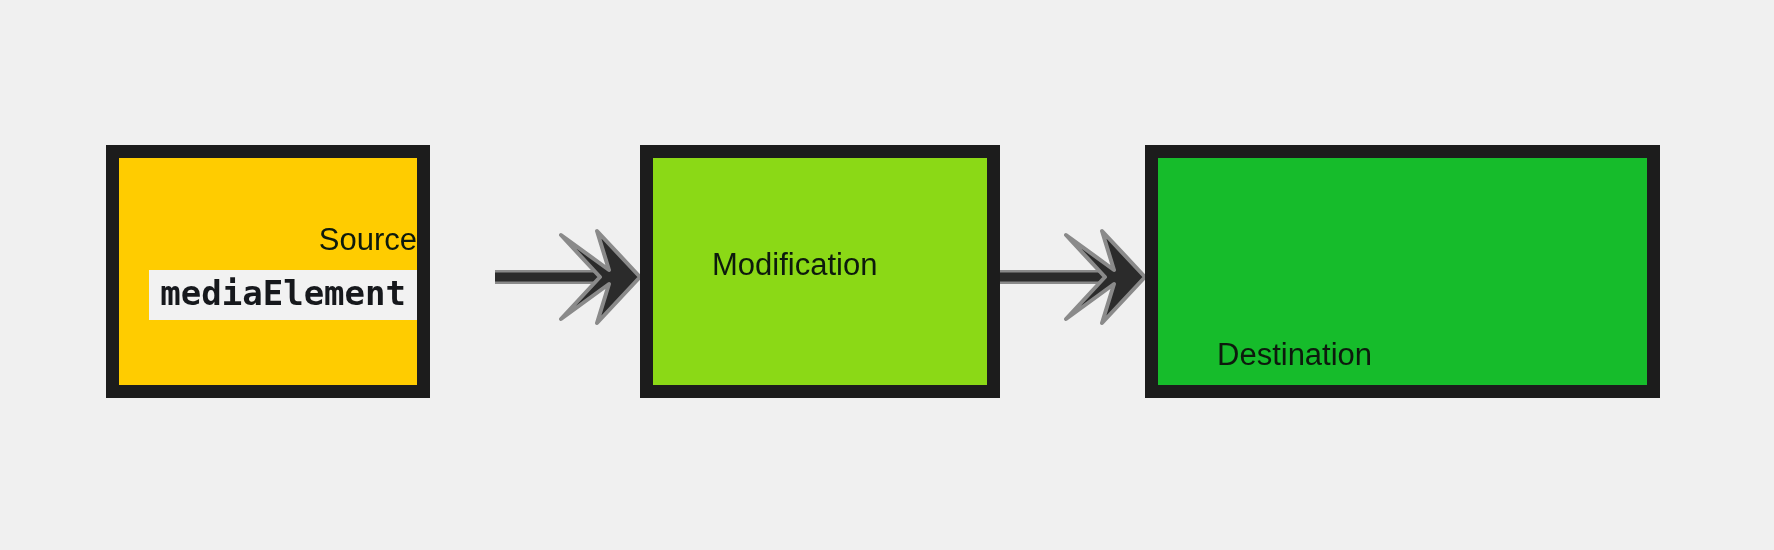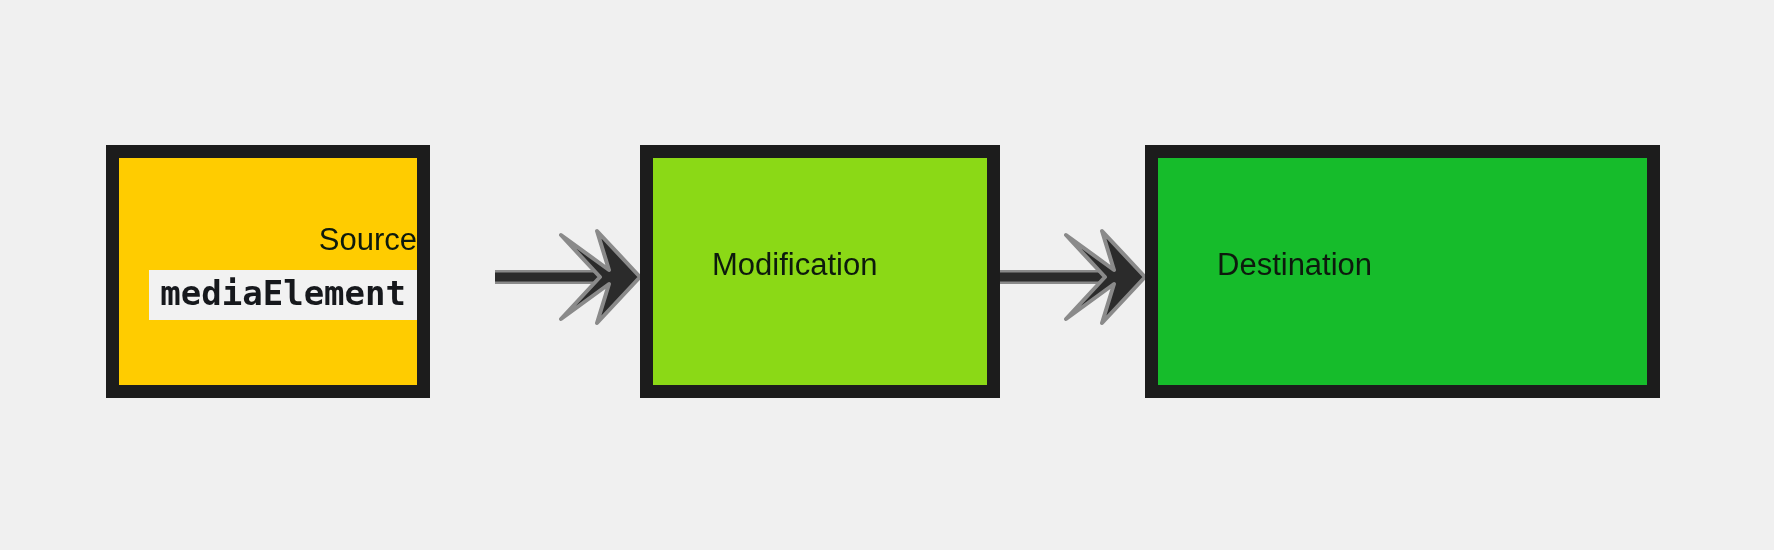--- a/index.html
+++ b/index.html
@@ -73,20 +73,21 @@
     padding-left: 59px;
   }
 
   #node-destination {
     left: 1145px;
     top: 145px;
     width: 515px;
     height: 253px;
     background: #16bc2b;
     padding-left: 59px;
+    justify-content: flex-end;
   }
 
   
   .edge {
     position: absolute;
     top: 0;
     left: 0;
     width: 1774px;
     height: 550px;
     pointer-events: none;

